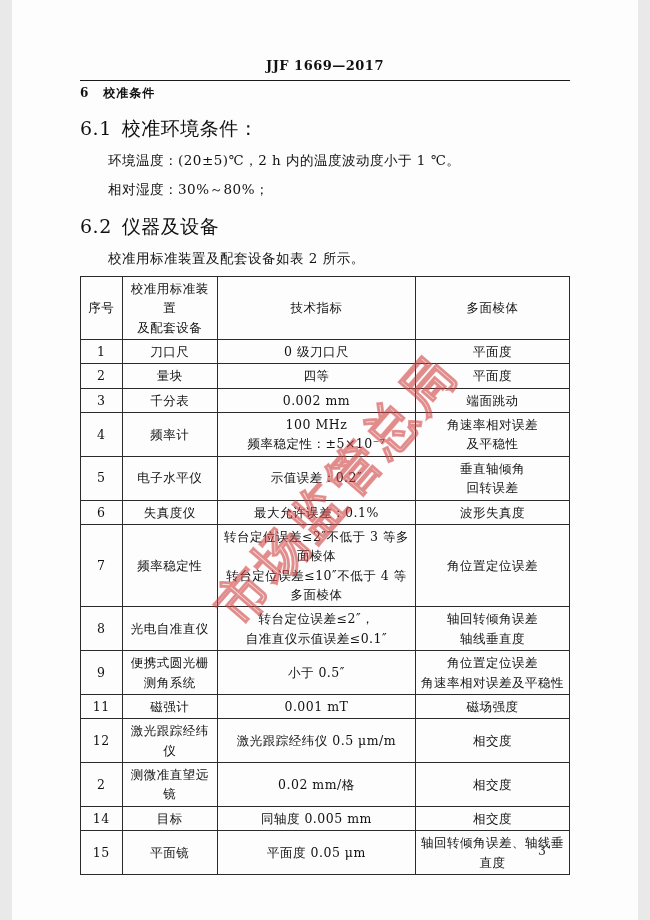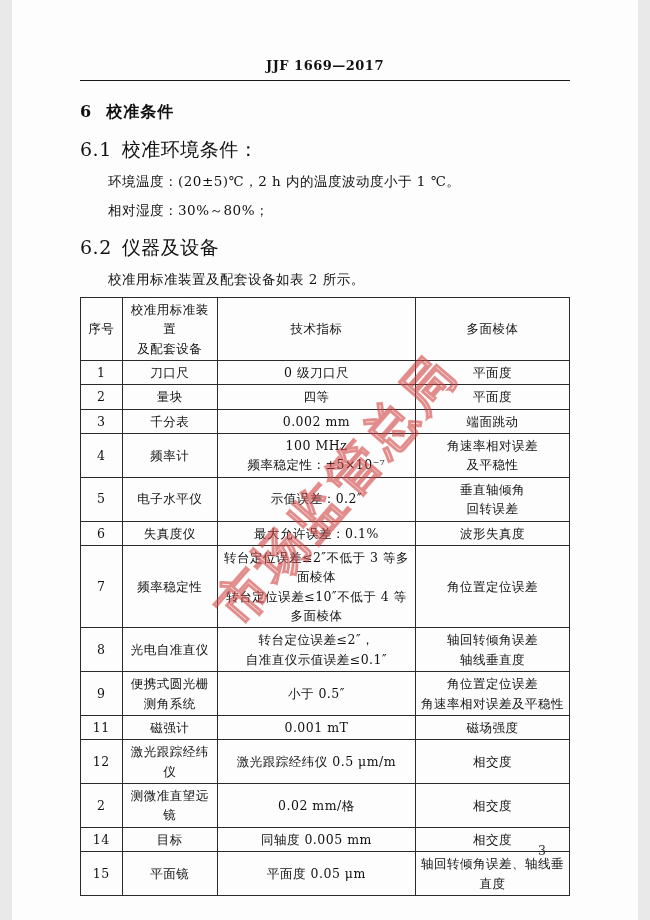--- a/index.html
+++ b/index.html
@@ -19,22 +19,22 @@
     font-size:13px;
     font-weight:bold;
     letter-spacing:0.5px;
   }
   .header-rule {
     border:none;
     border-top:1.6px solid #1a1a1a;
     margin-top:7px;
   }
   .sec-heading {
-    margin-top:21px;
-    font-size:16px;
+    margin-top:4px;
+    font-size:12px;
     font-weight:bold;
     letter-spacing:1px;
   }
   .sub-heading {
     margin-top:14px;
     font-size:19px;
     letter-spacing:0.5px;
   }
   .num { margin-right:14px; }
   .num-sub { margin-right:10px; }

